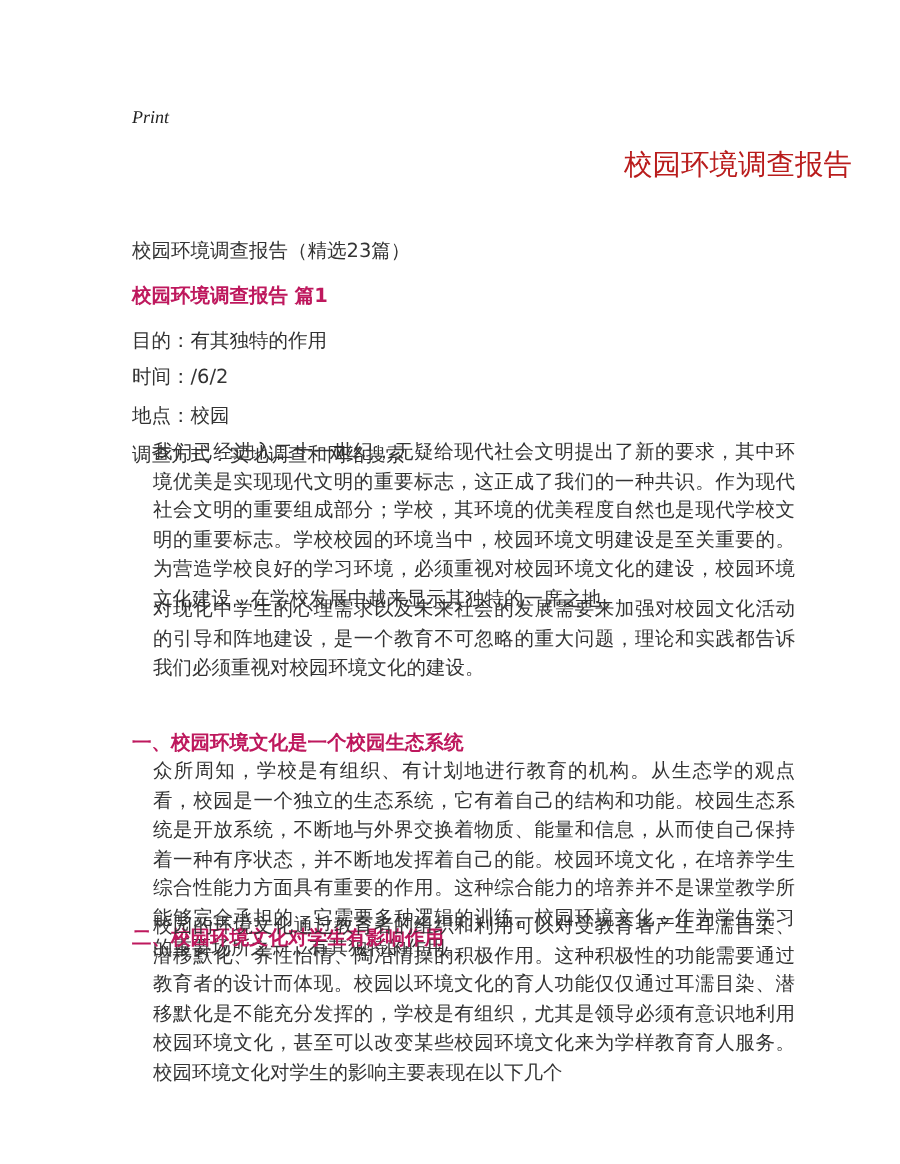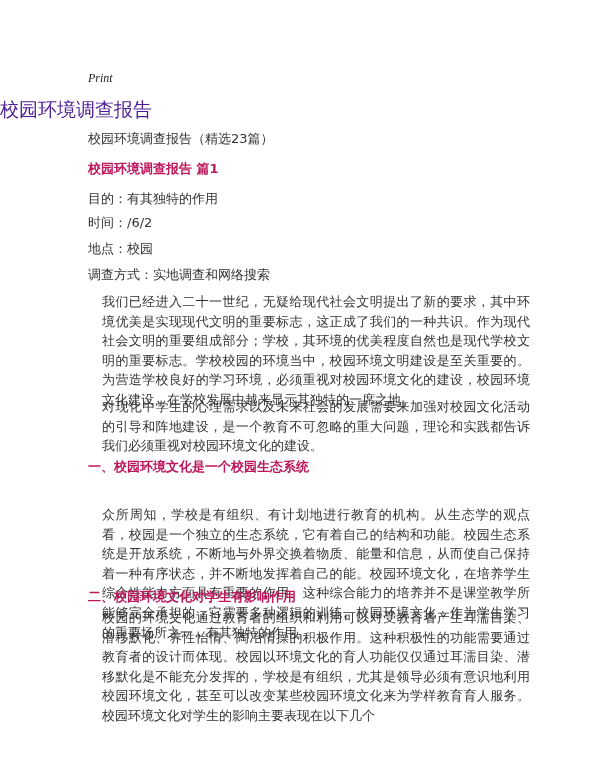--- a/index.html
+++ b/index.html
@@ -1,20 +1,20 @@
 <!DOCTYPE html>
 <html><head>
 <meta charset="utf-8">
 <style>
   html, body { margin:0; padding:0; background:#ffffff; }
   body { width:600px; height:776px; overflow:hidden; position:relative;
          font-family:"DejaVu Sans", sans-serif; color:#222; }
   .print { position:absolute; left:88px; top:71px; font-family:"Liberation Serif", serif; font-size:12px; color:#222;font-style:italic; }
-  .title { position:absolute; left:0; width:568px; top:97px; text-align:left; font-size:19px; color:#4c1d95; }
-  .line { position:absolute; left:88px; font-size:13px; color:#333; white-space:nowrap; }
+  .title { position:absolute; left:0; width:568px; top:97px; text-align:right; font-size:19px; color:#b91c1c; }
+  .line { position:absolute; left:88px; font-size:13px; color:#333; white-space:nowrap;margin-top:28px; }
   .bold { font-weight:bold; color:#be185d; }
   .para { position:absolute; left:88px; width:428px; font-size:13px; line-height:19.6px; color:#333; text-align:justify;margin-left:14px; }
 </style>
 </head>
 <body>
 
 <div class="print">Print</div>
 <div class="title">校园环境调查报告</div>
 <div class="line" style="top:130px">校园环境调查报告（精选23篇）</div>
 <div class="line bold" style="top:160px">校园环境调查报告 篇1</div>

